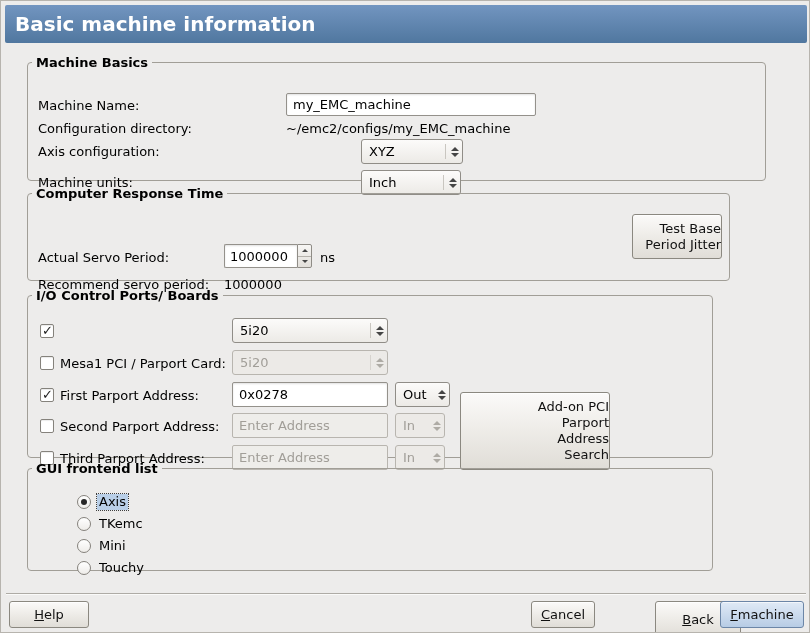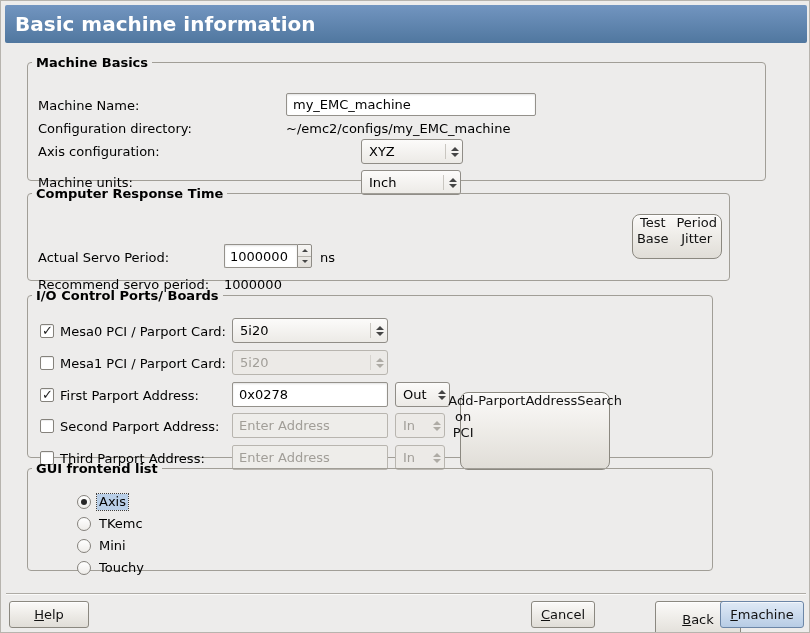--- a/index.html
+++ b/index.html
@@ -177,24 +177,23 @@
     font-family: inherit;
     font-size: 13px;
     color: #111;
     background: linear-gradient(180deg, #fbfaf9, #efede9 45%, #e0ddd7);
     border: 1px solid #8b8880;
     border-radius: 3px;
     box-shadow: inset 0 1px 0 rgba(255,255,255,0.8);
     cursor: default;
   }
   .gtk-btn.multiline {
-    display: flex; 
-    align-items: flex-start; justify-content: center;
+    display: flex; flex-direction: column;
+    align-items: flex-end; justify-content: center;
     line-height: 16px;
-    border-radius: 8px;
   }
   .gtk-btn.multiline span { display: block; }
   .btn-forward {
     background: linear-gradient(180deg, #e0eaf6, #b7cce5);
     border-color: #6c86a7;
     box-shadow: inset 0 1px 0 rgba(255,255,255,0.6);
   }
   .mn { text-decoration: underline; }
 
   .hsep {
@@ -265,21 +264,20 @@
 
     <span class="lbl" style="left:10px;top:76px">Recommend servo period:</span>
     <span class="lbl" style="left:196px;top:76px">1000000</span>
   </fieldset>
 
   <fieldset class="gtk-frame" style="left:26px;top:287px;width:686px;height:170px">
     <legend class="gtk-legend">I/O Control Ports/ Boards</legend>
 
     <div class="io-row" style="top:15px" data-disabled="false">
       <span class="gtk-check" data-on="true"></span>
-      <span class="lbl io-lbl">Mesa0 PCI / Parport Card:</span>
       <div class="combo ctl1">
         <span class="combo-text">5i20</span>
         <span class="combo-sep"></span>
         <span class="combo-arrows">
             <i class="tri-up"></i>
             <i class="tri-dn"></i>
           </span>
       </div>
     </div>
 

